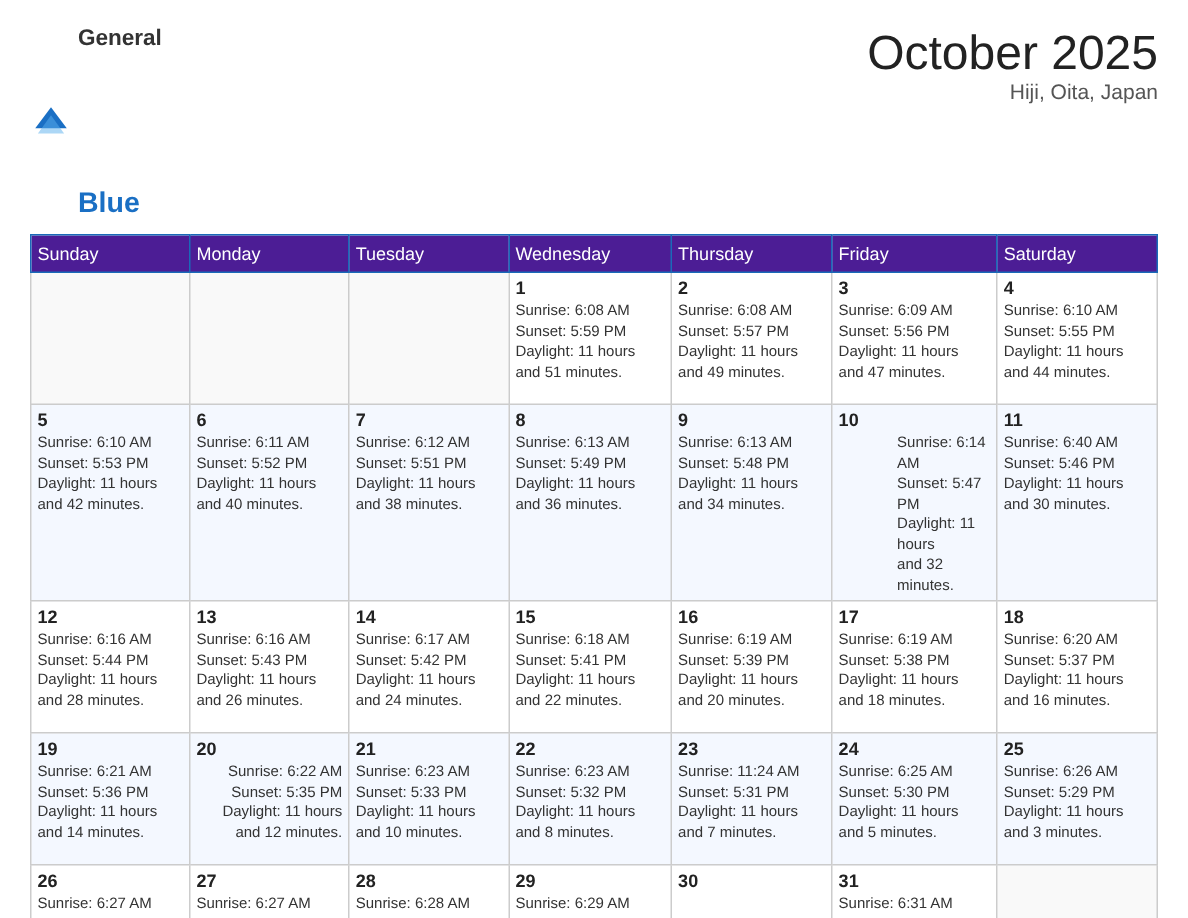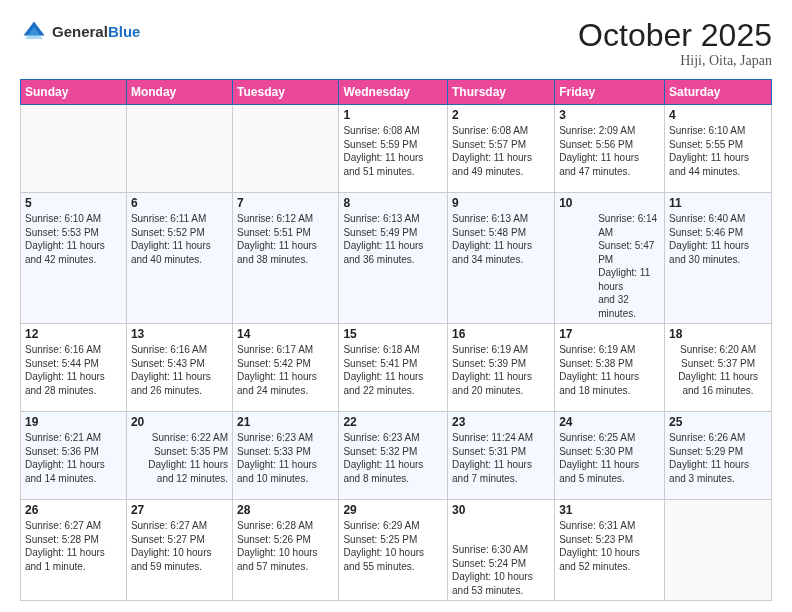--- a/index.html
+++ b/index.html
@@ -22,62 +22,63 @@
       align-items: flex-start;
       margin-bottom: 10px;
     }
     .logo {
       display: flex;
       align-items: center;
       gap: 4px;
     }
     .logo-text {
       display: flex;
-      flex-direction: row;
+      flex-direction: column;
       line-height: 1.1;
+      gap: 43px;
     }
     .logo-general {
       font-size: 15px;
       font-weight: bold;
       color: #333;
     }
     .logo-blue {
-      font-size: 15px;
+      font-size: 19px;
       font-weight: bold;
       color: #1a6fc4;
+      margin-top: 48px;
     }
     .logo-icon {
       width: 28px;
       height: 28px;
     }
     .title-block {
       text-align: right;
       margin-left: 12px;
     }
     .month-title {
       font-size: 32px;
       font-weight: normal;
       color: #222;
       line-height: 1.1;
     }
     .subtitle {
       font-size: 14px;
       color: #555;
-      font-family: Liberation Serif, serif;
     }
     .calendar {
       width: 100%;
       border-collapse: collapse;
       border: 1px solid #ccc;
     }
     .calendar th {
-      background: #ec4899;
+      background: #4c1d95;
       color: #fff;
       font-size: 12px;
-      font-weight: bold;
+      font-weight: normal;
       padding: 5px 4px;
       text-align: left;
       border: 1px solid #1a6ab8;
       margin-left: 48px;
     }
     .calendar td {
       vertical-align: top;
       border: 1px solid #ccc;
       padding: 3px 4px;
       width: 113px;
@@ -154,21 +155,21 @@
           </td>
           <td>
             <div class="day-number">2</div>
             <div class="day-info" style="white-space: pre-line;">Sunrise: 6:08 AM
 Sunset: 5:57 PM
 Daylight: 11 hours
 and 49 minutes.</div>
           </td>
           <td>
             <div class="day-number">3</div>
-            <div class="day-info" style="white-space: pre-line;">Sunrise: 2:09 AM
+            <div class="day-info" style="white-space: pre-line;">Sunrise: 6:09 AM
 Sunset: 5:56 PM
 Daylight: 11 hours
 and 47 minutes.</div>
           </td>
           <td>
             <div class="day-number">4</div>
             <div class="day-info" style="white-space: pre-line;">Sunrise: 6:10 AM
 Sunset: 5:55 PM
 Daylight: 11 hours
 and 44 minutes.</div>
@@ -263,21 +264,21 @@
           </td>
           <td>
             <div class="day-number">17</div>
             <div class="day-info" style="white-space: pre-line;">Sunrise: 6:19 AM
 Sunset: 5:38 PM
 Daylight: 11 hours
 and 18 minutes.</div>
           </td>
           <td>
             <div class="day-number">18</div>
-            <div class="day-info" style="white-space: pre-line; text-align: center;">Sunrise: 6:20 AM
+            <div class="day-info" style="white-space: pre-line;">Sunrise: 6:20 AM
 Sunset: 5:37 PM
 Daylight: 11 hours
 and 16 minutes.</div>
           </td>
         </tr>
         <tr>
           <td>
             <div class="day-number">19</div>
             <div class="day-info" style="white-space: pre-line;">Sunrise: 6:21 AM
 Sunset: 5:36 PM

